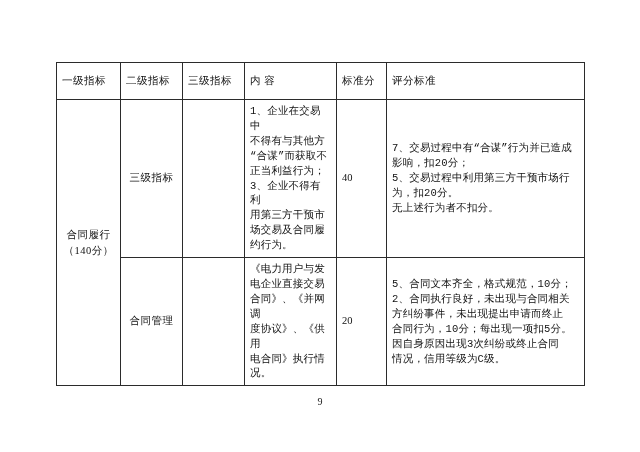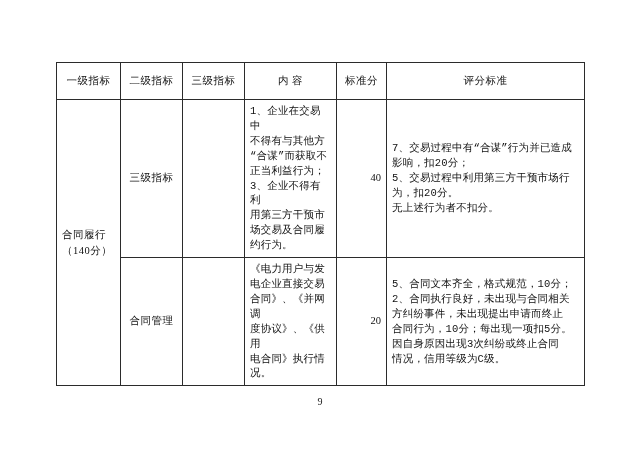--- a/index.html
+++ b/index.html
@@ -35,21 +35,21 @@
   table.doc-table td,
   table.doc-table th {
     border: 1px solid #2b2b2b;
     padding: 4px 5px;
     vertical-align: middle;
     font-size: 10.5px;
     line-height: 1.42;
     font-weight: normal;
   }
   thead th {
-    text-align: center;
+    text-align: left;
     font-size: 11px;
     height: 28px;
     padding: 3px 2px;
     letter-spacing: 0.5px;
   }
   .col-l1 { width: 64px; }
   .col-l2 { width: 62px; }
   .col-l3 { width: 62px; }
   .col-content { width: 92px; }
   .col-score { width: 50px; }
@@ -59,30 +59,30 @@
     letter-spacing: 0.5px;
   }
   td.body-cell {
     text-align: left;
     vertical-align: top;
     padding-top: 6px;
     letter-spacing: 0.2px;
     font-family: Liberation Mono, monospace;
   }
   td.score-cell {
-    text-align: right;
+    text-align: left;
     font-size: 11px;
     margin-left: 12px;
   }
   .cell-line {
     display: block;
   }
   .l1-label span {
     display: block;
-    text-align: left;
+    text-align: center;
     line-height: 1.5;
   }
   .page-number {
     position: absolute;
     left: 0;
     right: 0;
     top: 396px;
     text-align: center;
     font-size: 10px;
     font-family: "Liberation Serif", "DejaVu Serif", serif;

